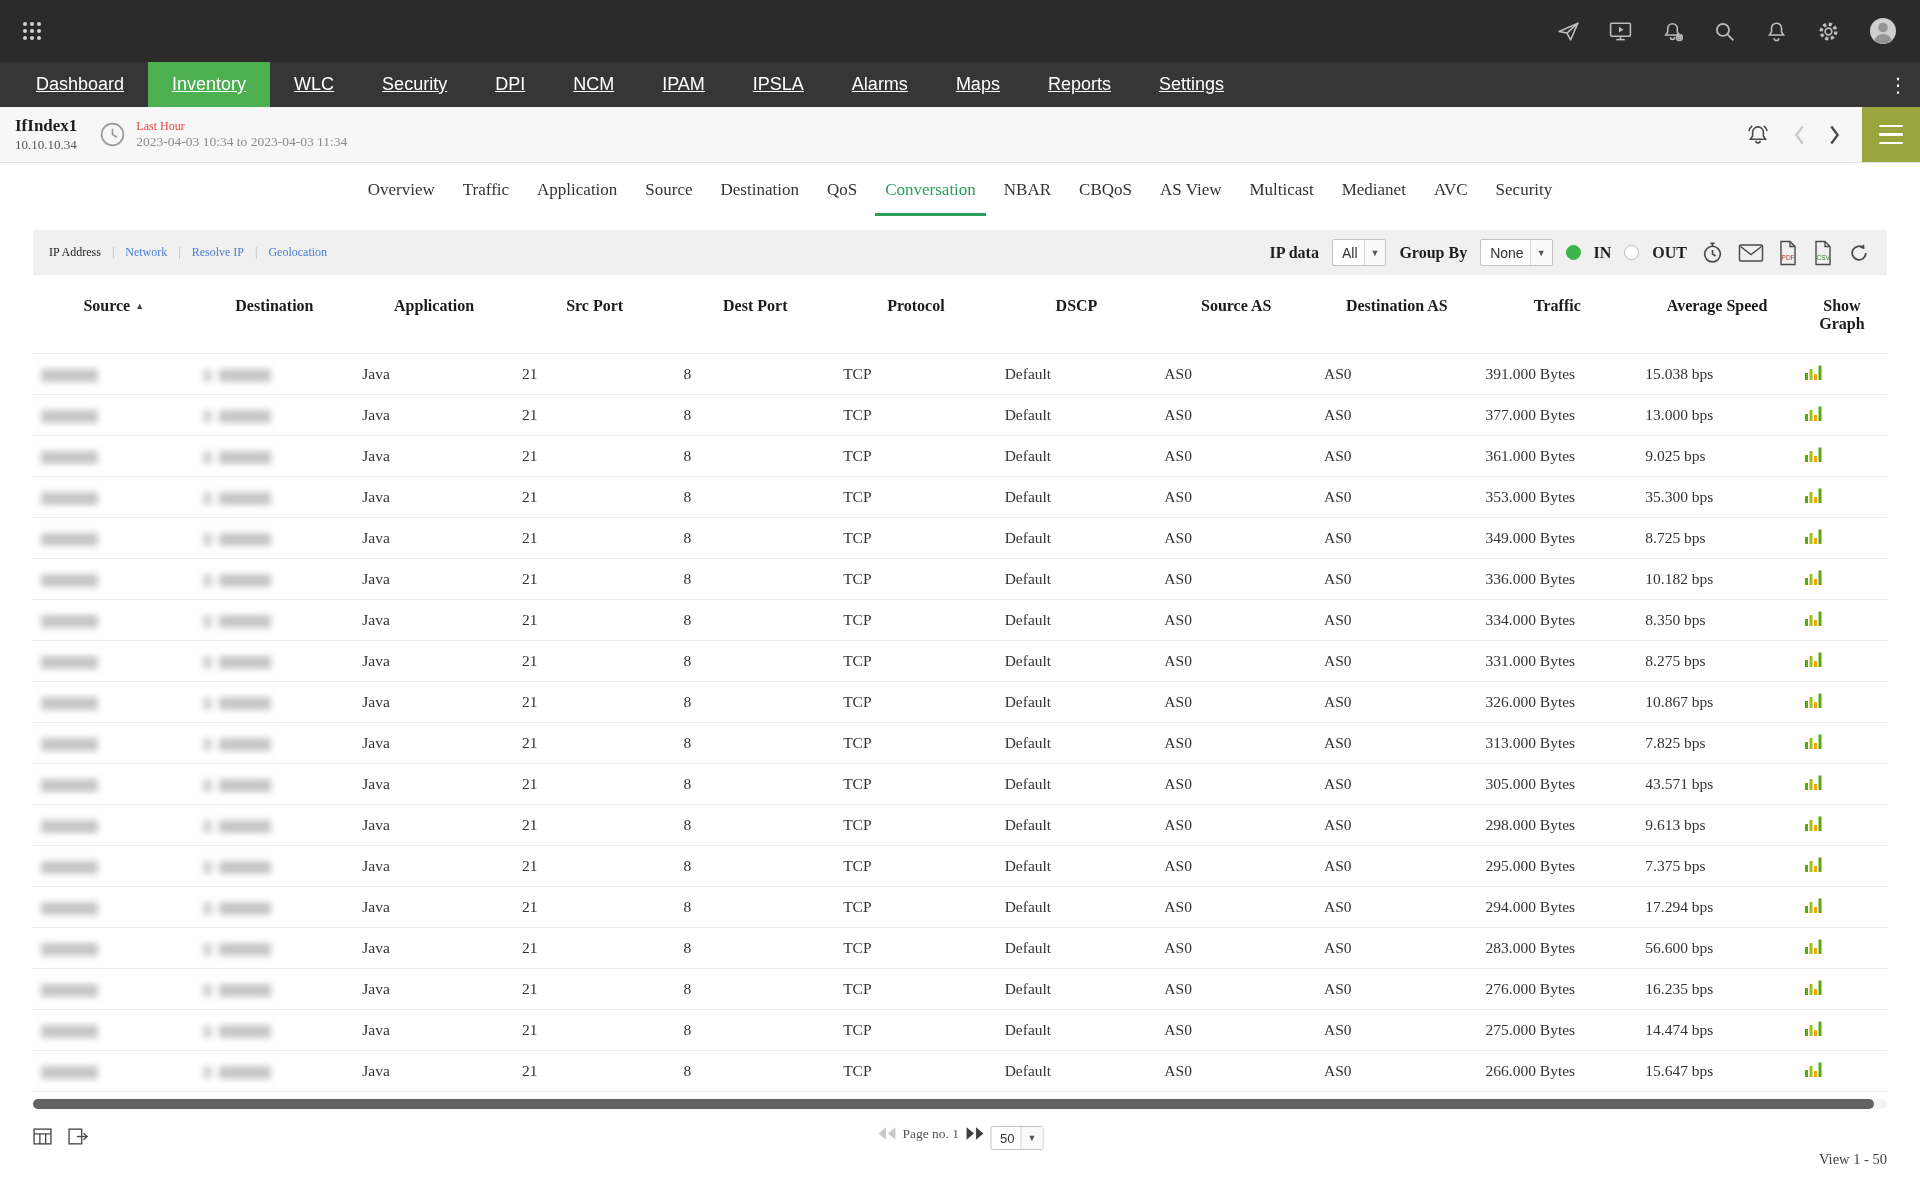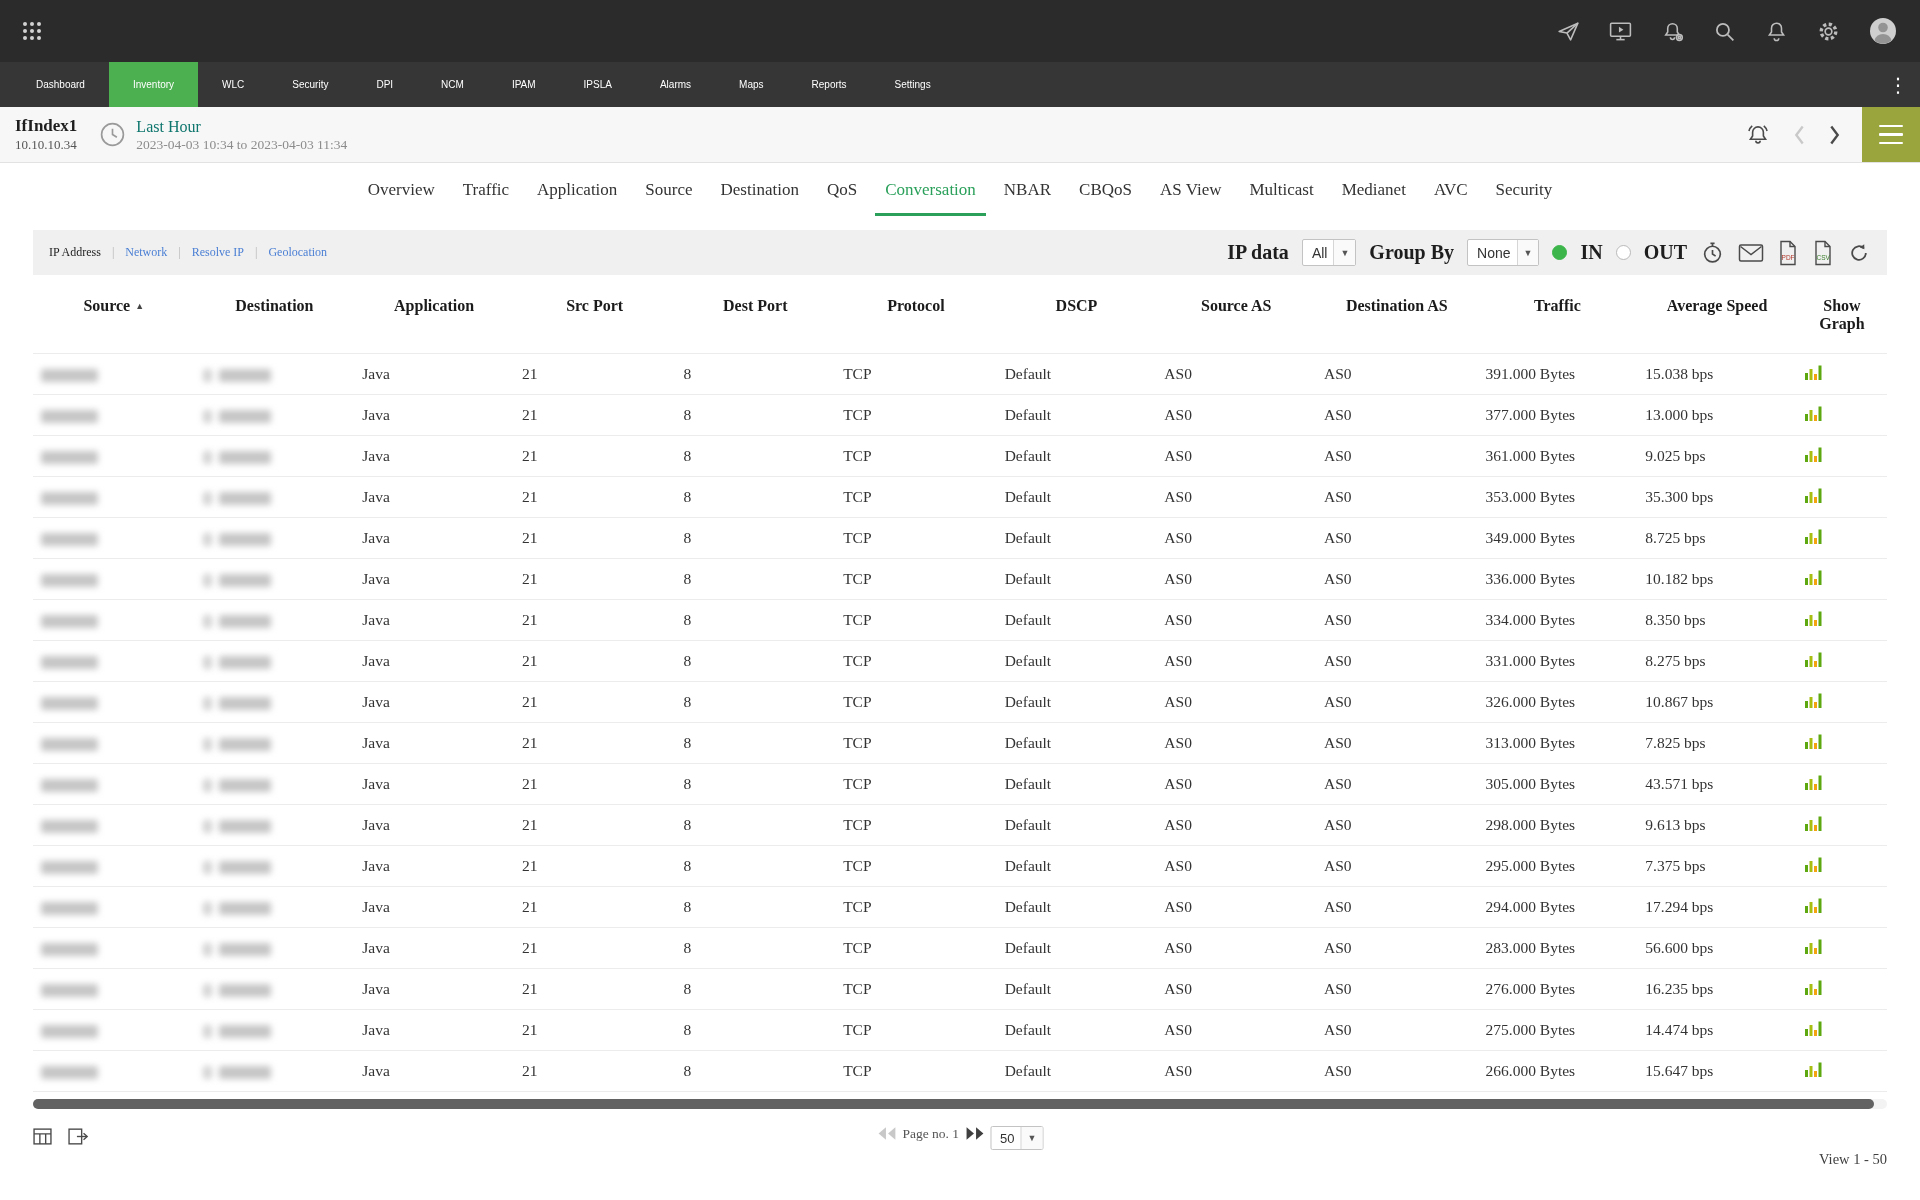--- a/index.html
+++ b/index.html
@@ -15,30 +15,30 @@
   .topbar{ height:62px; background:#2b2b2b; display:flex; align-items:center; padding:0 22px; }
   .grid-btn{ background:none; border:none; margin-right:18px; display:flex; align-items:center; }
   .app-title{ color:#f0f0f0; font-size:26px; letter-spacing:.3px; }
   .topbar-icons{ margin-left:auto; display:flex; align-items:center; gap:27px; }
   .tbicon{ display:flex; align-items:center; }
 
   
   .mainnav{ height:45px; background:#363636; display:flex; align-items:stretch; padding-left:12px;
     font-family:"Liberation Sans", sans-serif; }
   .nav-items{ display:flex; align-items:stretch; }
-  .nav-item{ color:#fff; font-size:10px; padding:0 24px; display:flex; align-items:center; white-space:nowrap; }
+  .nav-item{ color:#fff; font-size:18px; padding:0 24px; display:flex; align-items:center; white-space:nowrap;text-decoration:underline; }
   .nav-item.active{ background:var(--accent-green); }
   .nav-more{ margin-left:auto; width:44px; color:#fff; display:flex; align-items:center; justify-content:center; font-size:20px; }
 
   
   .subheader{ height:56px; background:#f7f7f7; border-bottom:1px solid #e2e2e2; display:flex; align-items:center; padding-left:15px; }
   .dev-name{ font-weight:bold; font-size:17px; color:#1e1e1e; line-height:1.2; }
   .dev-ip{ font-size:13px; color:#555; }
   .clockwrap{ margin:0 10px 0 22px; display:flex; align-items:center; }
-  .period-label{ font-size:16px; color:#0f766e; line-height:1.25; }
+  .period-label{ font-size:12px; color:#ef4444; line-height:1.25; }
   .period-range{ font-size:13.5px; color:#8c8c8c; }
   .sub-right{ margin-left:auto; display:flex; align-items:center; gap:20px; height:100%; }
   .chev{ display:flex; align-items:center; }
   .hamburger{ width:58px; height:100%; background:var(--hamburger-green); border:none; display:flex;
     flex-direction:column; gap:6px; align-items:center; justify-content:center; }
   .hamburger span{ display:block; width:24px; height:2.5px; background:#fff; border-radius:1px; }
 
   
   .tabbar{ height:53px; background:#fff; display:flex; justify-content:center; align-items:stretch; }
   .tab{ padding:0 14px; display:flex; align-items:center; font-size:17px; color:#333; position:relative; white-space:nowrap; }
@@ -46,21 +46,21 @@
   .tab.active::after{ content:""; position:absolute; left:4px; right:4px; bottom:0; height:3px; background:var(--tab-green); }
 
   
   .content{ padding:14px 33px 0; }
   .filterbar{ height:45px; background:#f0f0f0; display:flex; align-items:center; padding:0 16px; }
   .fb-left{ display:flex; align-items:center; gap:11px; font-size:12px; }
   .flink{ color:var(--link-blue); }
   .flink.current{ color:#1e1e1e; }
   .fsep{ color:#b5b5b5; }
   .fb-right{ margin-left:auto; display:flex; align-items:center; gap:13px; }
-  .fb-label{ font-weight:bold; font-size:20px; color:#1e1e1e; }
+  .fb-label{ font-weight:bold; font-size:16px; color:#1e1e1e; }
   .dd{ background:#fff; border:1px solid #c3c3c3; border-radius:2px; font-size:14px; color:#333;
     font-family:"Liberation Sans", sans-serif; display:inline-flex; align-items:center; height:27px; padding-left:9px; }
   .dd .caret{ padding:0 6px; margin-left:6px; color:#555; font-size:9px; border-left:1px solid #d6d6d6;
     align-self:stretch; display:flex; align-items:center; background:#fafafa; }
   .dd.small{ height:24px; font-size:13px; }
   .radio{ width:15px; height:15px; border-radius:50%; border:1px solid #b9b9b9; background:#fff; display:inline-block; }
   .radio.on{ background:var(--in-green); border-color:var(--in-green); }
   .fbicon{ display:flex; align-items:center; }
   .gap-l{ }
 

